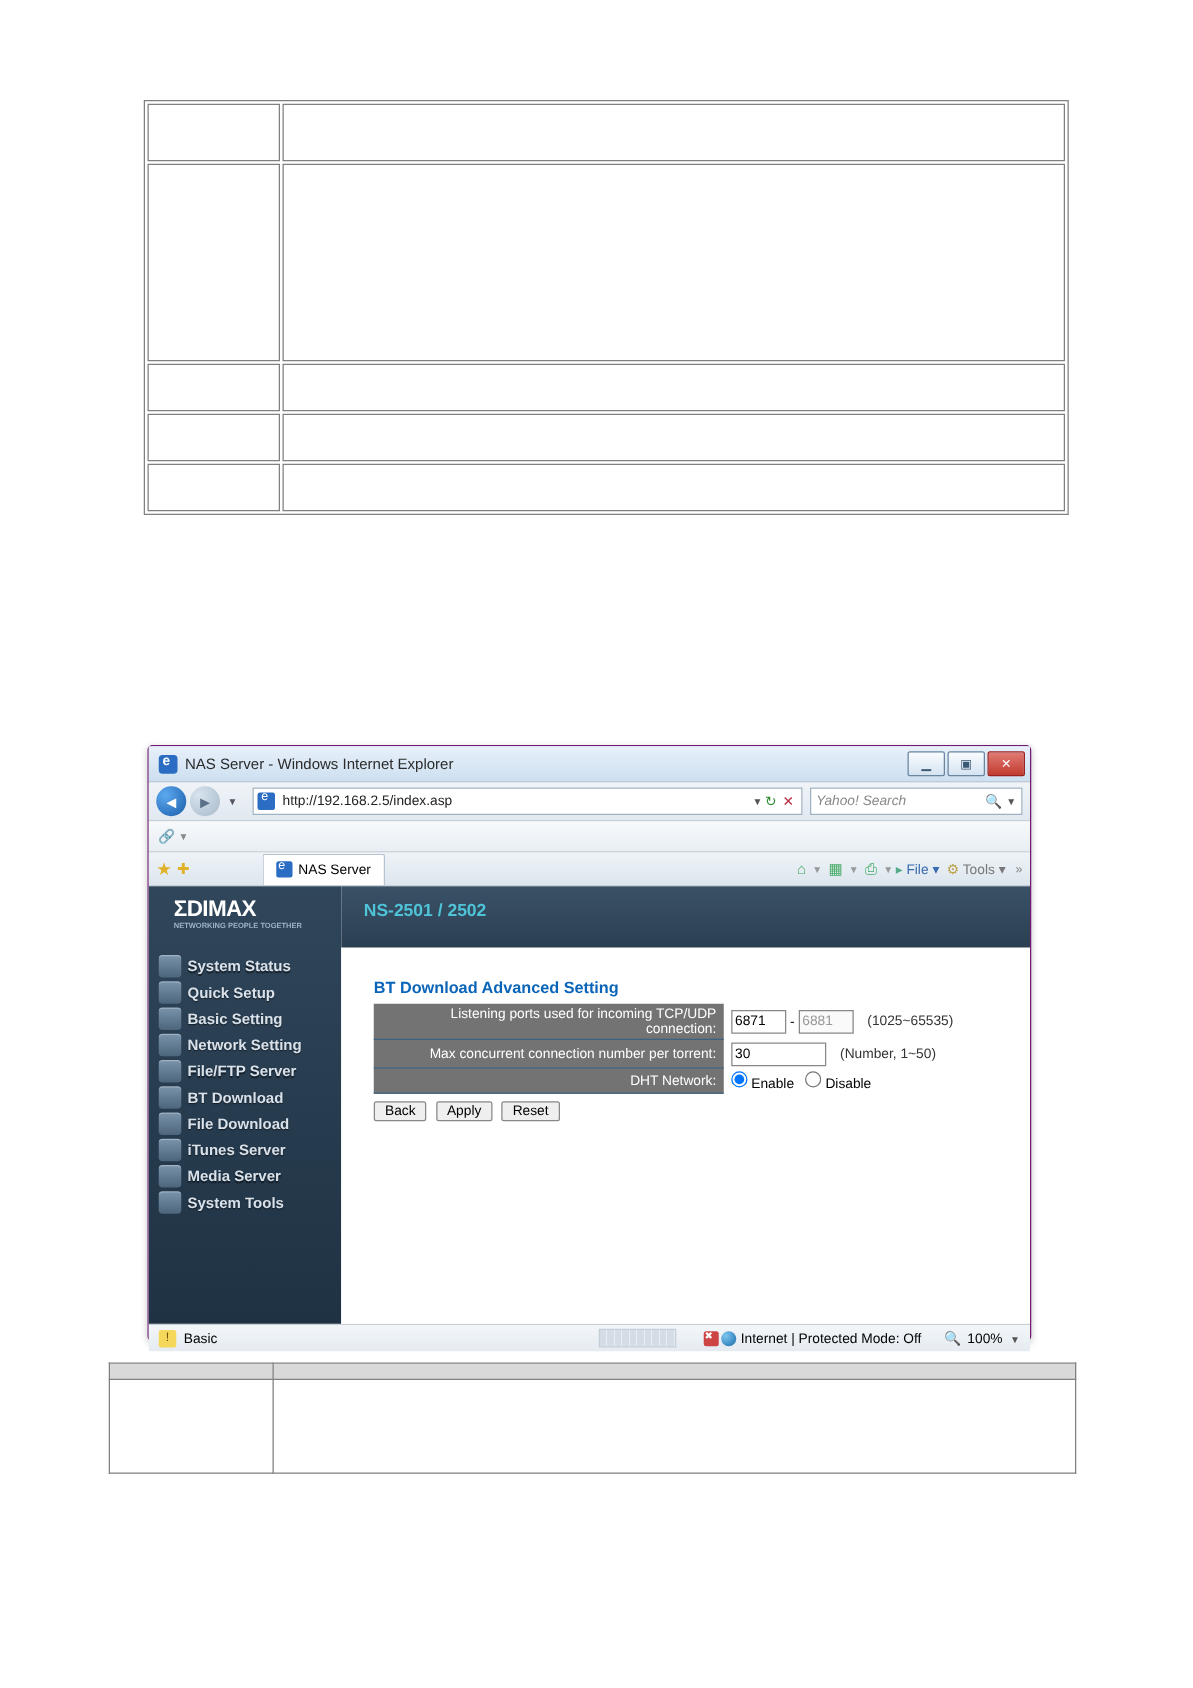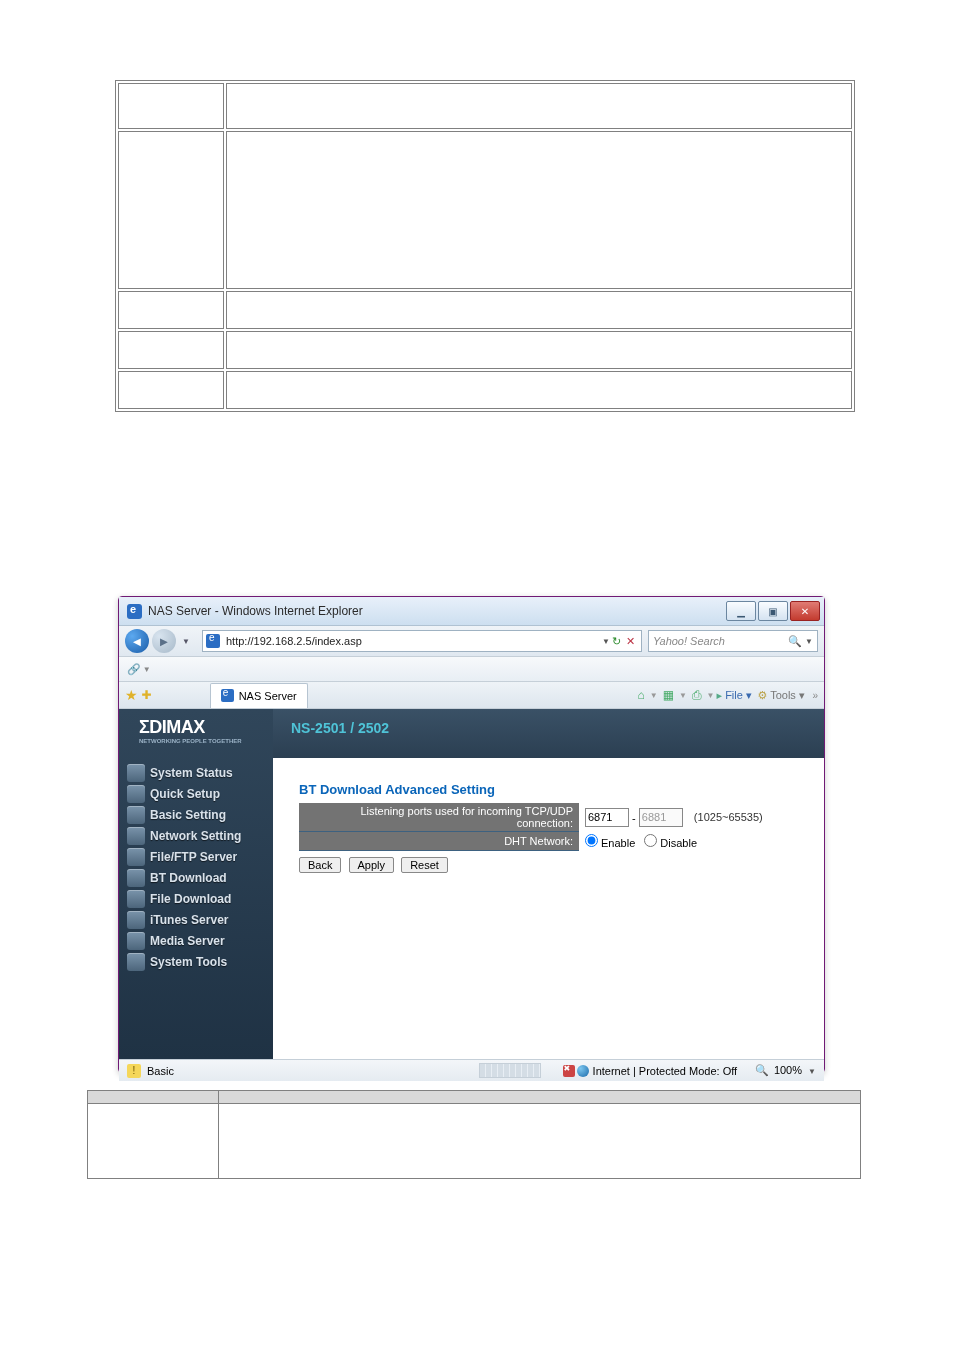--- a/index.html
+++ b/index.html
@@ -256,20 +256,27 @@
               <tr>
             <td class="lab">Listening ports used for incoming TCP/UDP connection:</td>
             <td class="val">
               <input class="pin" value="6871" style="">
               <span> - </span>
               <input class="pin" disabled="" style="color: rgb(153, 153, 153);" value="6881">
               <span class="hint">(1025~65535)</span>
             </td>
           </tr>
           <tr>
+            <td class="lab">Max concurrent connection number per torrent:</td>
+            <td class="val">
+              <input class="pin" style="width: 70px;" value="30">
+              <span class="hint">(Number, 1~50)</span>
+            </td>
+          </tr>
+          <tr>
             <td class="lab">DHT Network:</td>
             <td class="val">
               <label><input type="radio" class="rad" name="dht" checked="" style=""><span>Enable</span></label>
               <label style="margin-left:6px;"><input type="radio" class="rad" name="dht" style=""><span>Disable</span></label>
             </td>
           </tr>
         </tbody>
           </table>
         <div class="btns">
           <button>Back</button>

